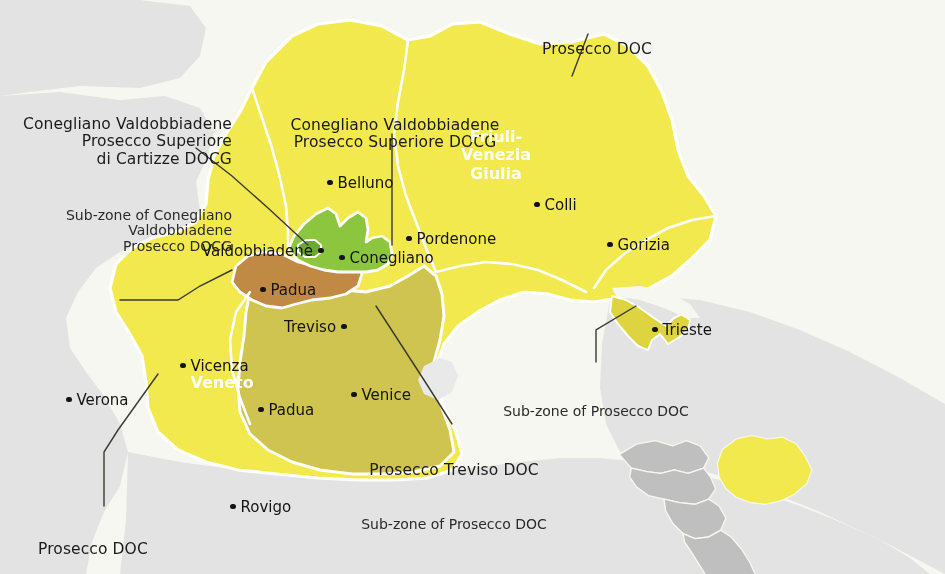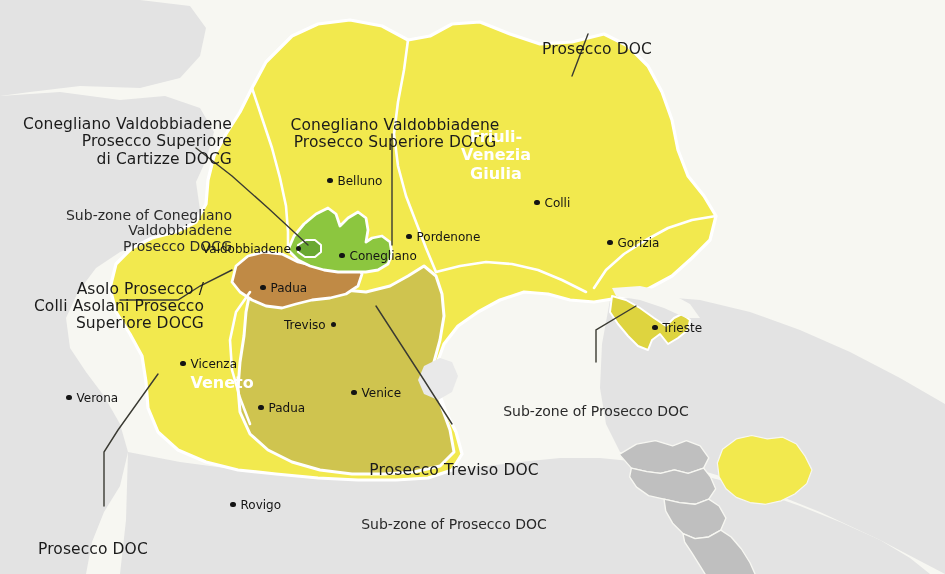--- a/index.html
+++ b/index.html
@@ -10,21 +10,21 @@
 
   .lbl{position:absolute;color:#1b1b1b;white-space:pre;line-height:1.12;}
   .lbl-major{font-weight:400;font-size:15.5px;letter-spacing:.1px;}
   .lbl-sub{font-size:14px;font-weight:400;color:#2a2a2a;}
   .ctr{text-align:center;}
   .rt{text-align:right;}
   .lf{text-align:left;}
 
   .region-name{position:absolute;color:#ffffff;font-size:16px;font-weight:600;
                text-align:center;line-height:1.15;white-space:pre;}
-  .city{position:absolute;font-size:12px;color:#141414;white-space:nowrap;}
+  .city{position:absolute;font-size:15px;color:#141414;white-space:nowrap;}
   .city .dot{display:inline-block;width:5.5px;height:5.5px;border-radius:50%;
              background:#141414;vertical-align:middle;}
   .city .nm{vertical-align:middle;}
   .city.left .nm{margin-left:5px;}
   .city.right .nm{margin-right:5px;}
 </style>
 </head>
 <body>
 
 <div id="stage">
@@ -153,25 +153,20 @@
     <div class="lbl-sub" style="margin-top:4px;">Sub-zone of Conegliano
 Valdobbiadene
 Prosecco DOCG</div>
   </div>
 
   <div class="lbl lbl-major ctr" style="left:272px;top:82px;width:246px;">
     <div>Conegliano Valdobbiadene
 Prosecco Superiore DOCG</div>
   </div>
 
-  <div class="lbl lbl-major rt" style="left:0px;top:246px;width:204px;">
-    <div>Asolo Prosecco /
-Colli Asolani Prosecco
-Superiore DOCG</div>
-  </div>
 
   <div class="lbl ctr" style="left:486px;top:366px;width:220px;">
     <div class="lbl-sub" style="margin-top:2px;">Sub-zone of Prosecco DOC</div>
   </div>
 
   <div class="lbl ctr" style="left:344px;top:426px;width:220px;">
     <div class="lbl-major">Prosecco Treviso DOC</div>
     <div class="lbl-sub" style="margin-top:2px;">Sub-zone of Prosecco DOC</div>
   </div>
 

